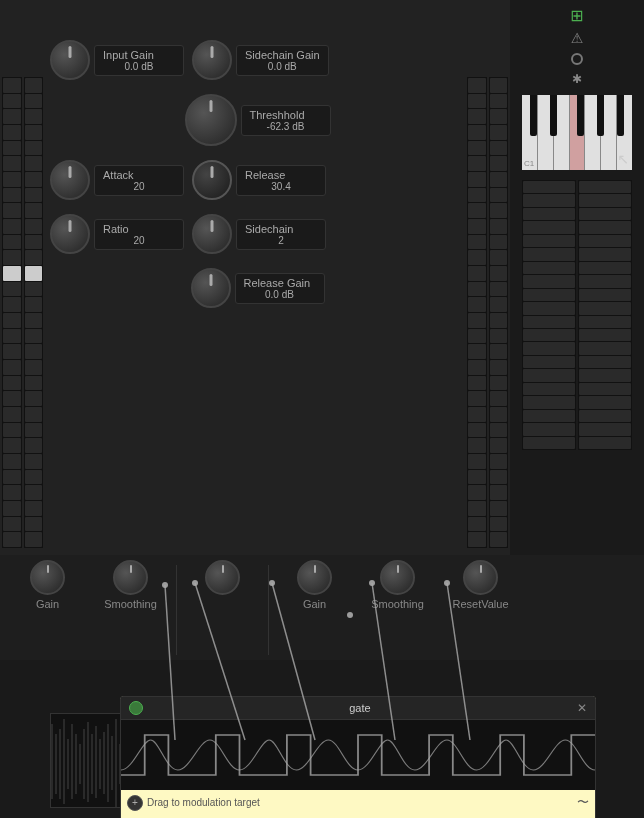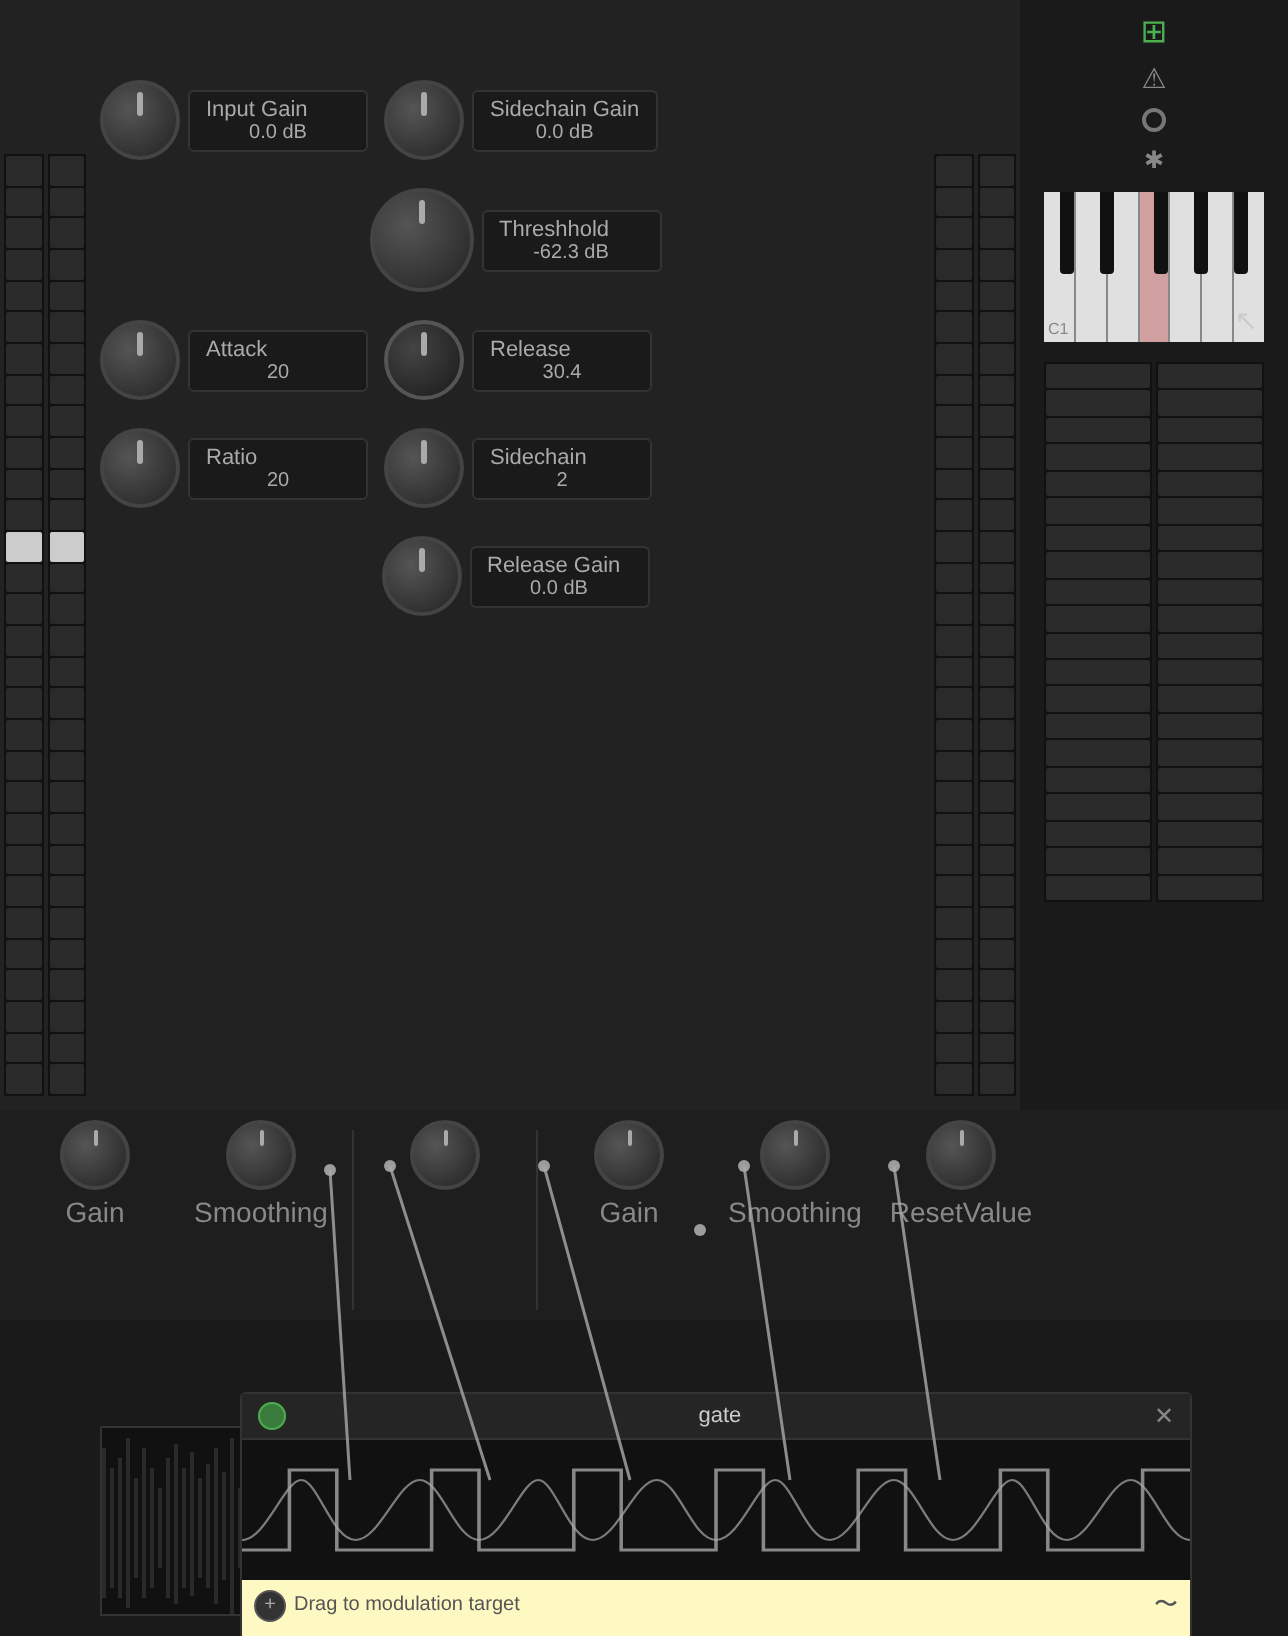--- a/index.html
+++ b/index.html
@@ -197,21 +197,21 @@
       height: 8px;
       background: #aaa;
       border-radius: 1px;
       top: 3px;
       left: 50%;
       transform: translateX(-50%);
     }
 
     .mod-label {
       color: #888;
-      font-size: 14px;
+      font-size: 11px;
       text-align: center;
     }
 
     .mod-separator {
       width: 1px;
       height: 90px;
       background: #333;
       margin: 5px 0;
     }
 

